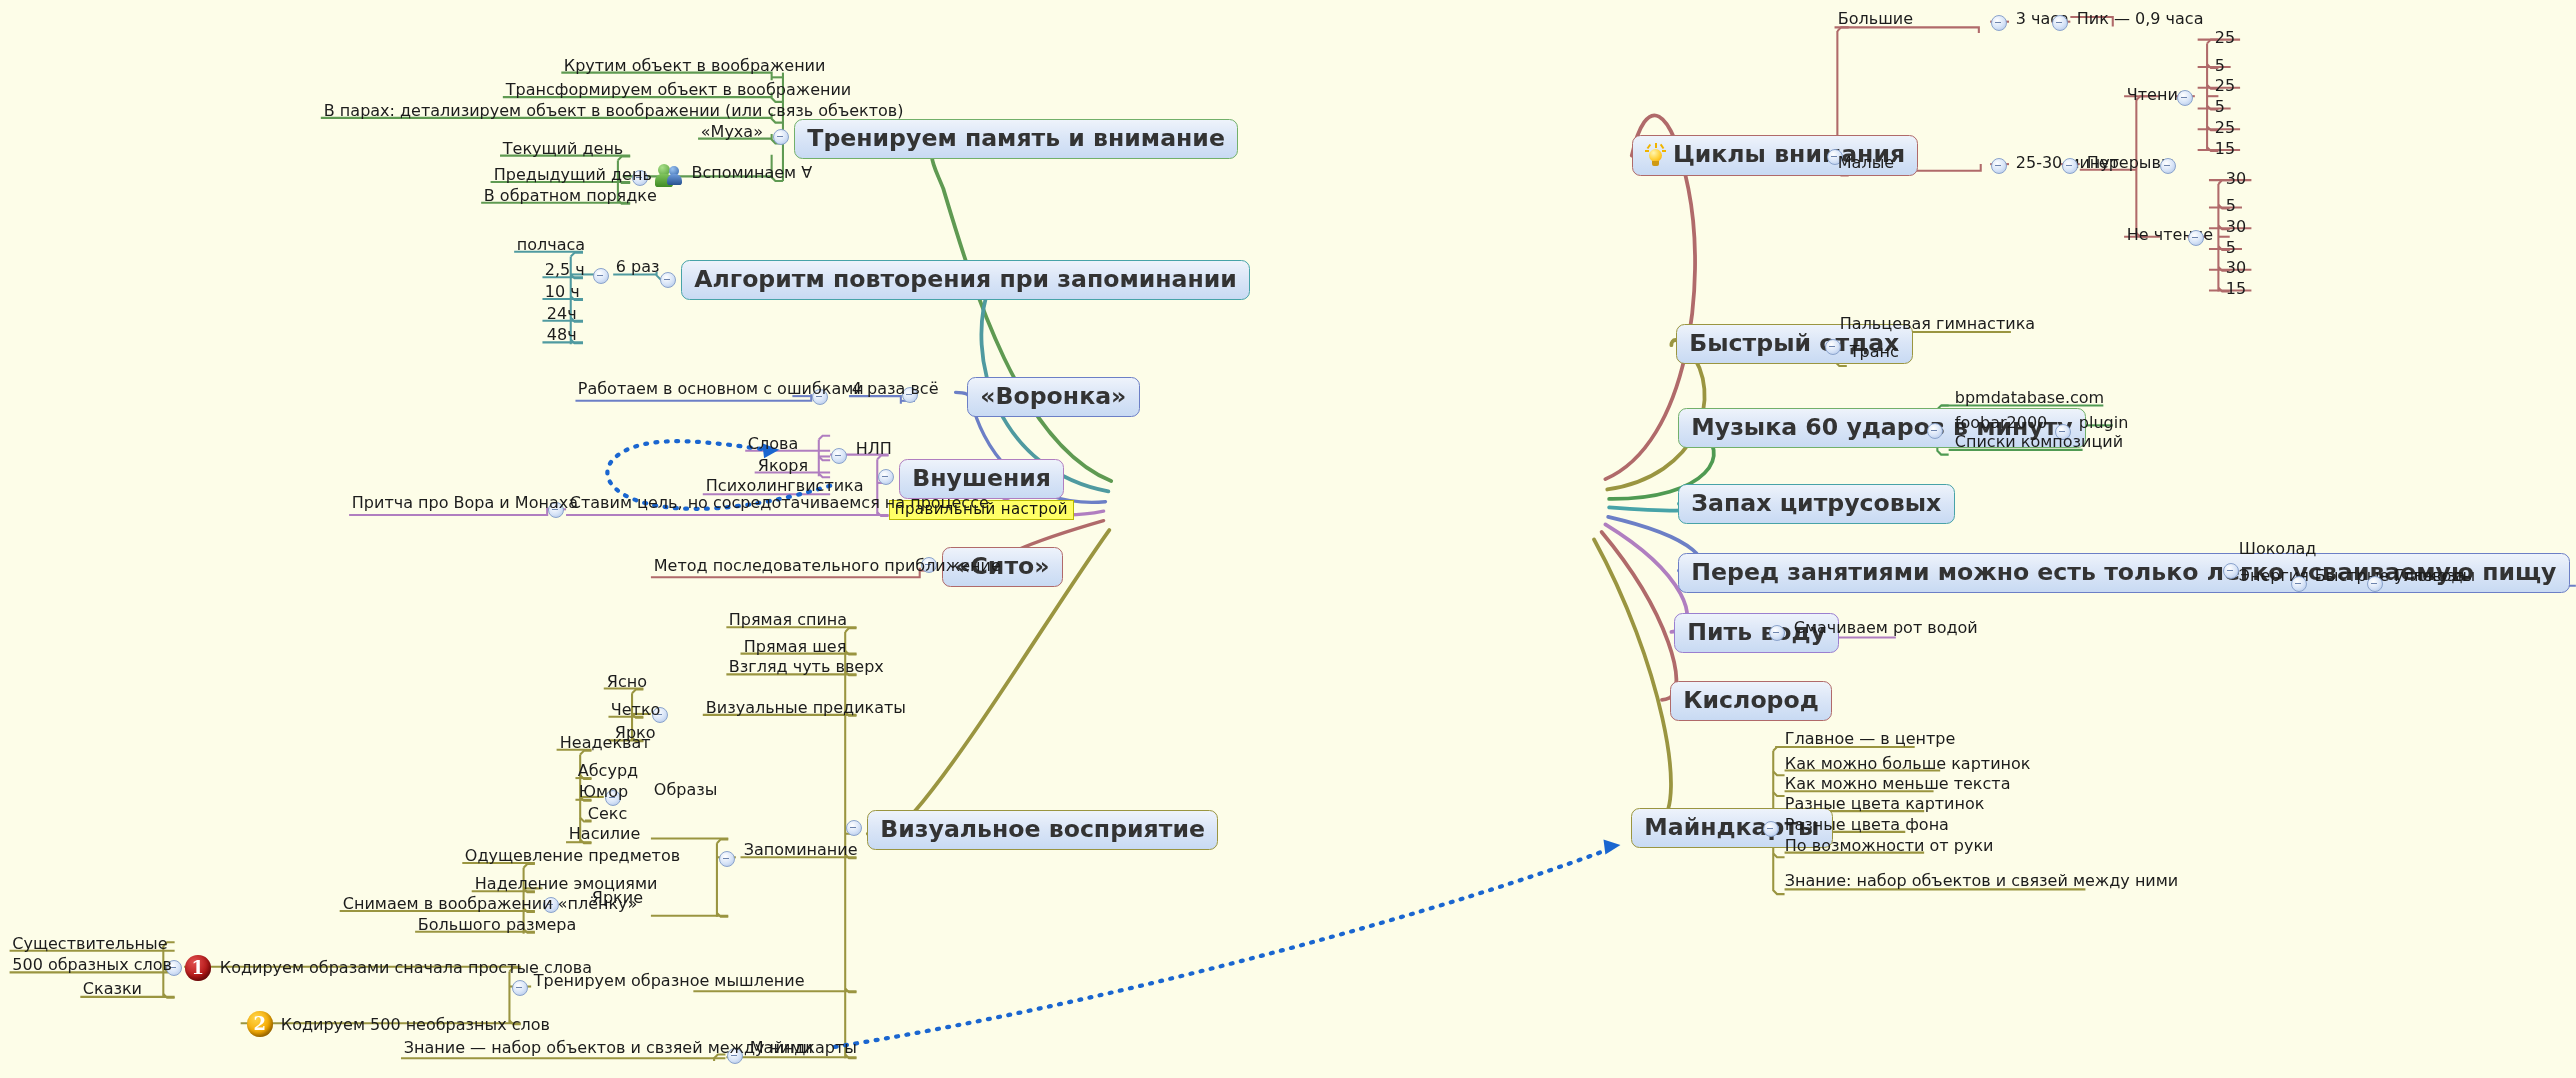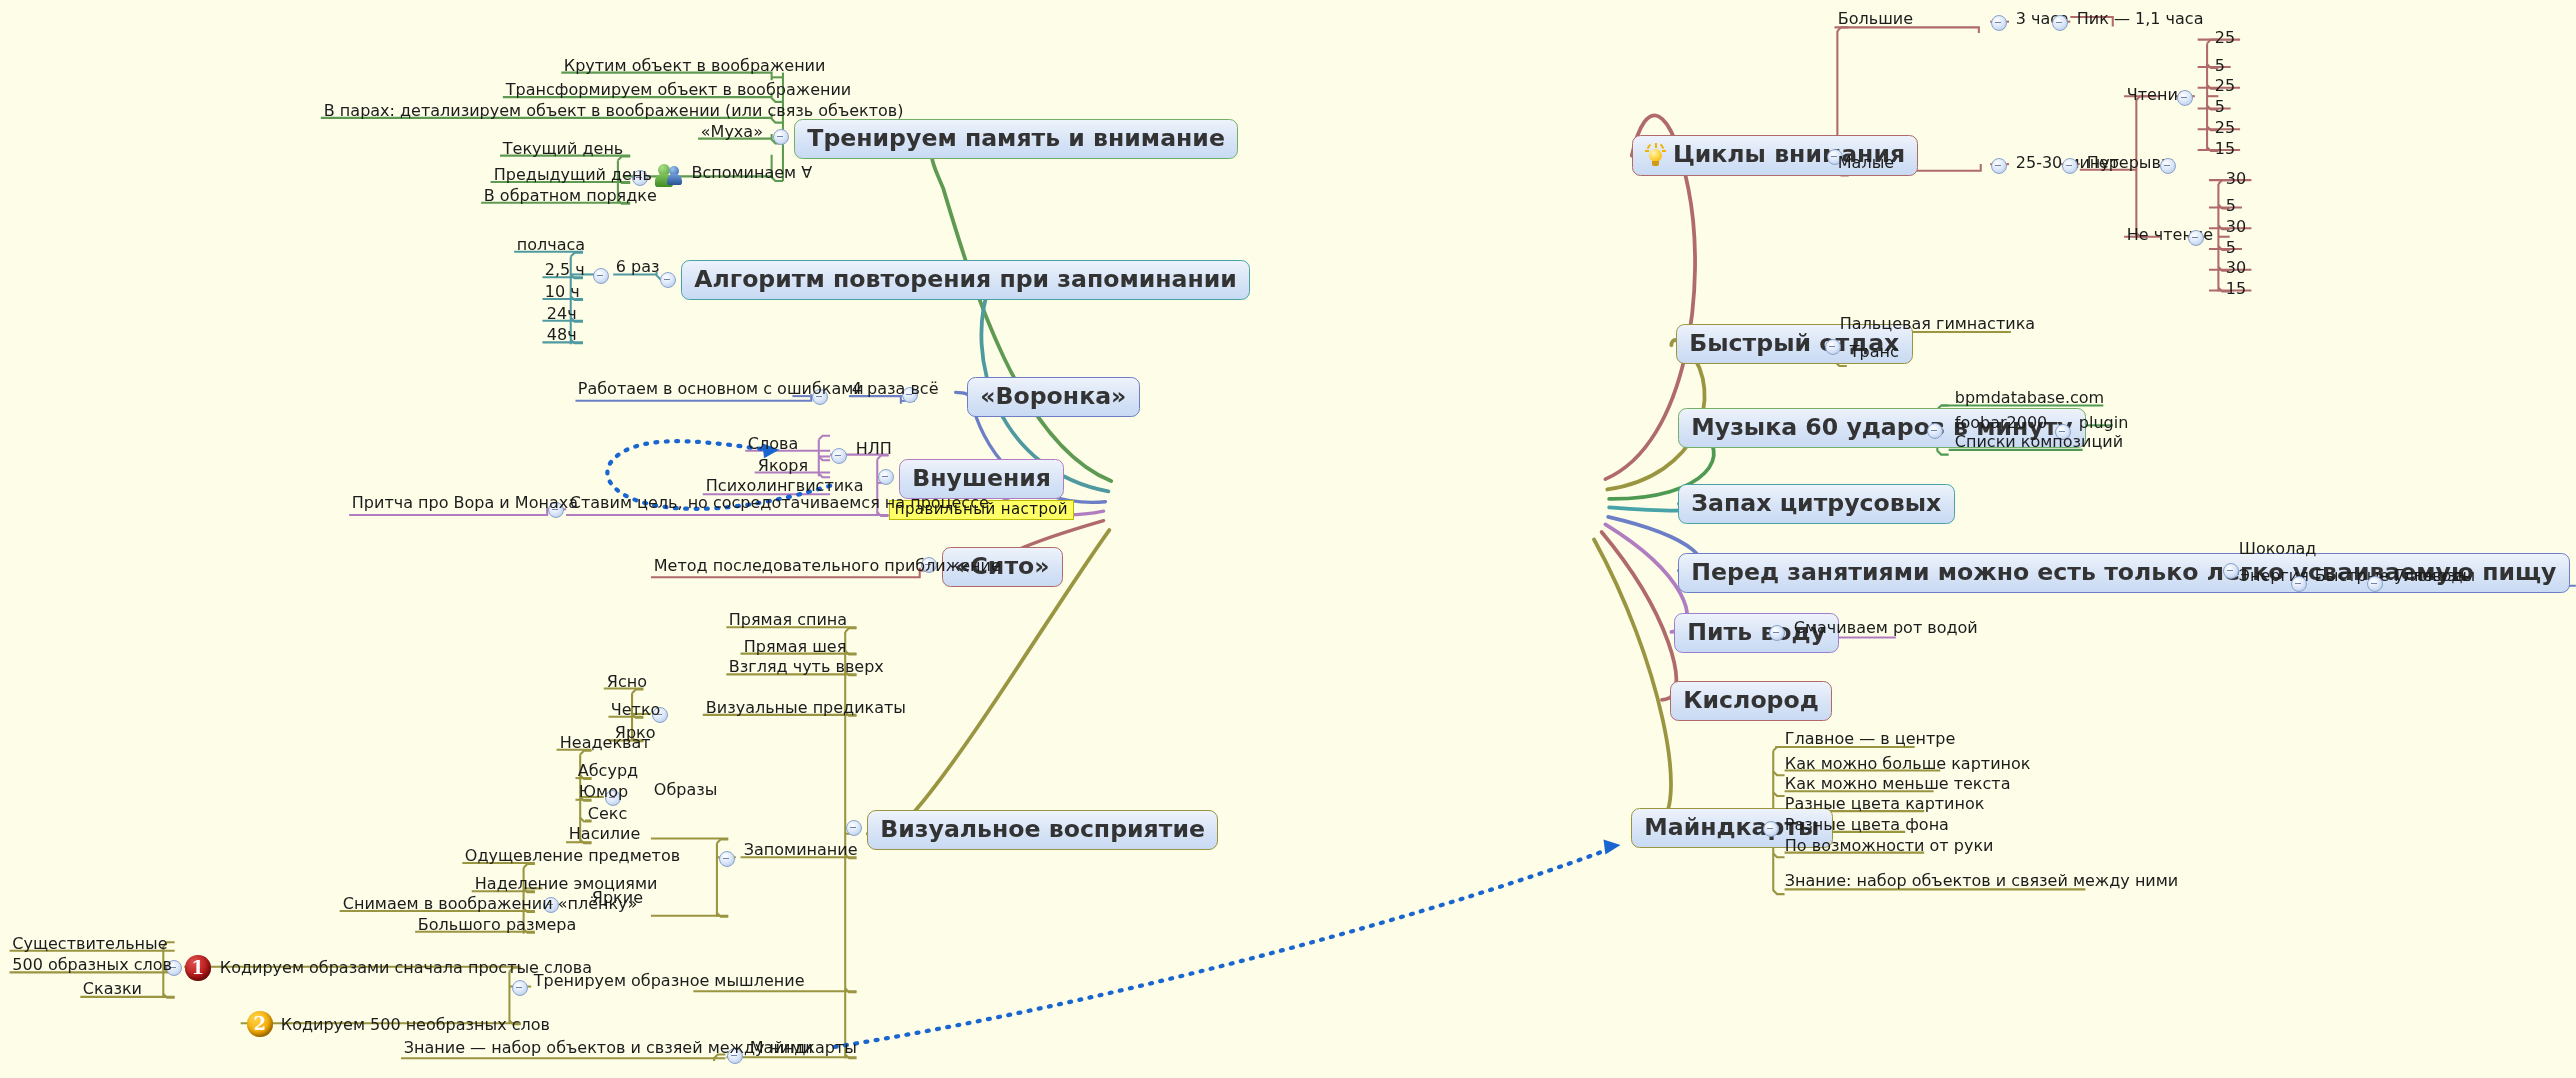--- a/index.html
+++ b/index.html
@@ -480,21 +480,21 @@
     <span>Притча про Вора и Монаха</span></div>
 
   <div class="bul" style="left:921px;top:557px;"></div>
   <div class="nd main b-maroon" style="left:942px;top:547px;">
     <span>«Сито»</span>
   </div>
   <div class="nd leaf" style="left:650px;top:557px;">
     <span>Метод последовательного приближение</span></div>
 
   <div class="bul" style="left:846px;top:820px;"></div>
-  <div class="nd main b-olive2" style="left:867px;top:810px;border-radius:9px;">
+  <div class="nd main b-olive2" style="left:867px;top:810px;">
     <span>Визуальное восприятие</span>
   </div>
   <div class="nd leaf" style="left:725px;top:611px;">
     <span>Прямая спина</span></div>
   <div class="nd leaf" style="left:740px;top:638px;">
     <span>Прямая шея</span></div>
   <div class="nd leaf" style="left:725px;top:658px;">
     <span>Взгляд чуть вверх</span></div>
 
   <div class="bul" style="left:652px;top:707px;"></div>
@@ -580,21 +580,21 @@
   </div>
   <div class="bul" style="left:1827px;top:149px;"></div>
 
   <div class="nd leaf" style="left:1834px;top:10.4px;">
     <span>Большие</span></div>
   <div class="bul" style="left:1991px;top:15px;"></div>
   <div class="nd leaf" style="left:2012px;top:10.4px;">
     <span>3 часа</span></div>
   <div class="bul" style="left:2052px;top:15px;"></div>
   <div class="nd leaf" style="left:2073px;top:10.4px;">
-    <span>Пик — 1,1 часа</span></div>
+    <span>Пик — 0,9 часа</span></div>
 
   <div class="nd leaf" style="left:1834px;top:154px;">
     <span>Малые</span></div>
   <div class="bul" style="left:1991px;top:158px;"></div>
   <div class="nd leaf" style="left:2012px;top:154px;">
     <span>25-30 минут</span></div>
   <div class="bul" style="left:2062px;top:158px;"></div>
   <div class="nd leaf" style="left:2083px;top:154px;">
     <span>Перерывы</span></div>
   <div class="bul" style="left:2160px;top:158px;"></div>

